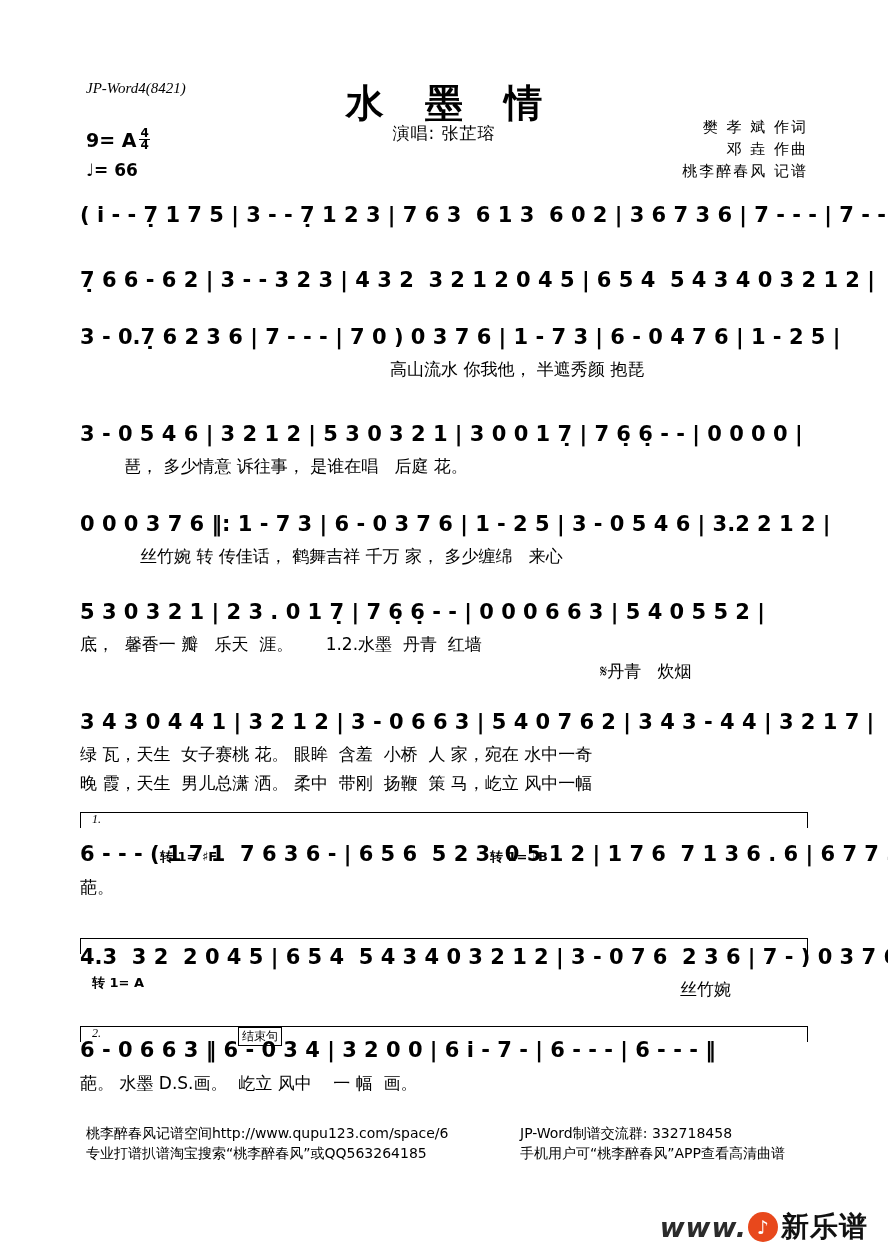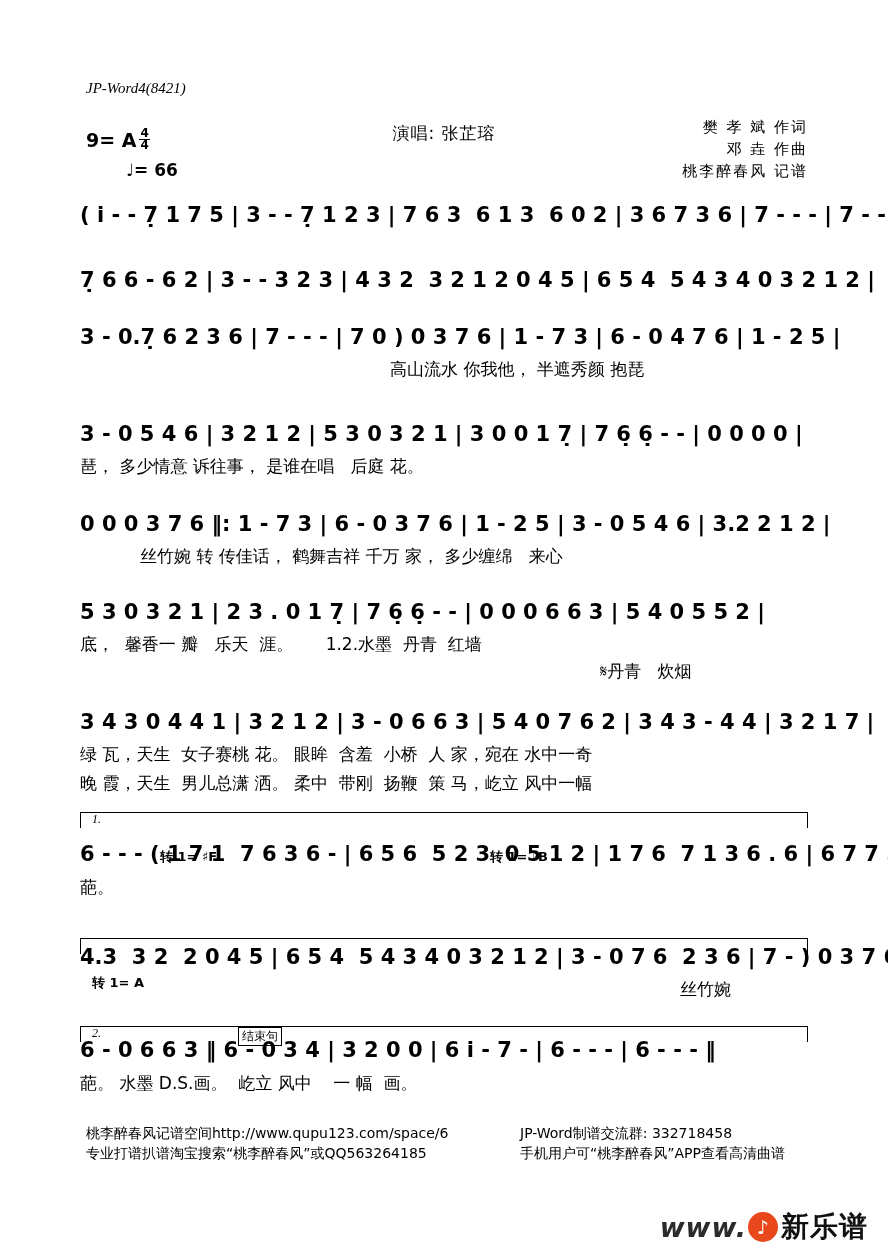--- a/index.html
+++ b/index.html
@@ -59,21 +59,20 @@
     margin-left:3px;
     font-weight:bold;
   }
   .keysig .frac span{display:block;}
   .keysig .frac .num{border-bottom:1.6px solid #000;padding:0 1px;}
   .tempo{
     position:absolute;left:86px;top:160px;
     font-family:"DejaVu Sans", sans-serif;
     font-size:17px;
     font-weight:bold;
-    margin-left:40px;
   }
   
   .line{
     position:absolute;
     left:80px;width:728px;
     font-family:"DejaVu Sans", sans-serif;
     font-weight:bold;
     font-size:21px;
     letter-spacing:0px;
     white-space:pre;
@@ -145,20 +144,21 @@
   }
   .wm-cn{font-size:28px;color:#111;letter-spacing:1px;}
 </style>
 </head>
 <body>
 
 <div class="page">
 
   <div class="hdr-code">JP-Word4(8421)</div>
 
+  <div class="title">水 墨 情</div>
   <div class="subtitle">演唱: 张芷瑢</div>
 
   <div class="credits">
     <div>樊 孝 斌 作词</div>
     <div>邓   垚 作曲</div>
     <div>桃李醉春风 记谱</div>
   </div>
 
   <div class="keysig">
     <span>9= A</span><span class="frac"><span class="num">4</span><span>4</span></span>
@@ -166,21 +166,21 @@
   <div class="tempo">♩= 66</div>
 
   <div class="line" style="top:203px;">( i - - 7̣ 1 7 5 | 3 - - 7̣ 1 2 3 | 7 6 3  6 1 3  6 0 2 | 3 6 7 3 6 | 7 - - - | 7 - - -</div>
 
   <div class="line" style="top:268px;">7̣ 6 6 - 6 2 | 3 - - 3 2 3 | 4 3 2  3 2 1 2 0 4 5 | 6 5 4  5 4 3 4 0 3 2 1 2 |</div>
 
   <div class="line" style="top:325px;">3 - 0.7̣ 6 2 3 6 | 7 - - - | 7 0 ) 0 3 7 6 | 1 - 7 3 | 6 - 0 4 7 6 | 1 - 2 5 |</div>
   <div class="lyric" style="top:358px;left:390px;width:420px;">高山流水 你我他， 半遮秀颜 抱琵</div>
 
   <div class="line" style="top:422px;">3 - 0 5 4 6 | 3 2 1 2 | 5 3 0 3 2 1 | 3 0 0 1 7̣ | 7 6̣ 6̣ - - | 0 0 0 0 |</div>
-  <div class="lyric" style="top:455px;">琶， 多少情意 诉往事， 是谁在唱   后庭 花。</div>
+  <div class="lyric" style="top:455px;margin-left:44px;">琶， 多少情意 诉往事， 是谁在唱   后庭 花。</div>
 
   <div class="line" style="top:512px;">0 0 0 3 7 6 ‖: 1 - 7 3 | 6 - 0 3 7 6 | 1 - 2 5 | 3 - 0 5 4 6 | 3.2 2 1 2 |</div>
   <div class="lyric" style="top:545px;left:140px;width:680px;">丝竹婉 转 传佳话， 鹤舞吉祥 千万 家， 多少缠绵   来心</div>
 
   <div class="line" style="top:600px;">5 3 0 3 2 1 | 2 3 . 0 1 7̣ | 7 6̣ 6̣ - - | 0 0 0 6 6 3 | 5 4 0 5 5 2 |</div>
   <div class="lyric" style="top:633px;">底，  馨香一 瓣   乐天  涯。      1.2.水墨  丹青  红墙</div>
   <div class="lyric" style="top:660px;left:600px;width:230px;">𝄋丹青   炊烟</div>
 
   <div class="line" style="top:710px;">3 4 3 0 4 4 1 | 3 2 1 2 | 3 - 0 6 6 3 | 5 4 0 7 6 2 | 3 4 3 - 4 4 | 3 2 1 7 |</div>
   <div class="lyric" style="top:743px;">绿 瓦，天生  女子赛桃 花。 眼眸  含羞  小桥  人 家，宛在 水中一奇</div>

